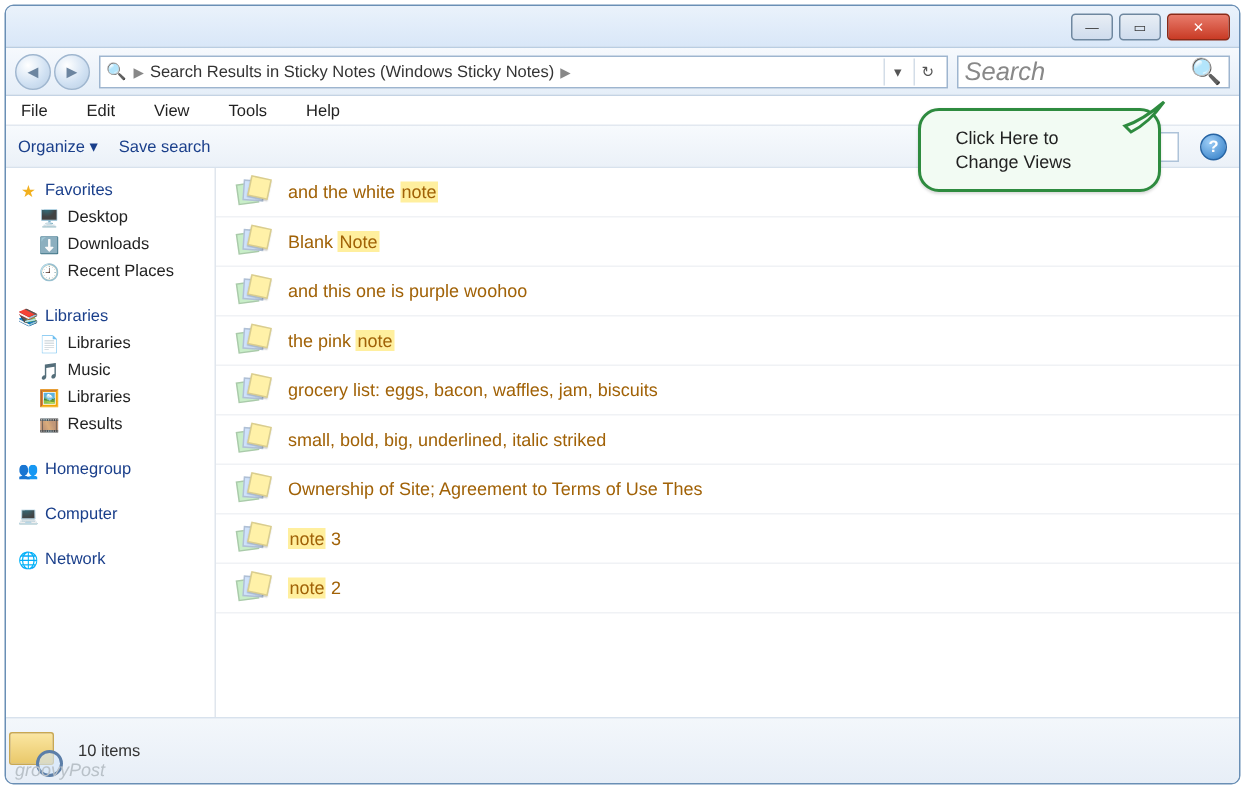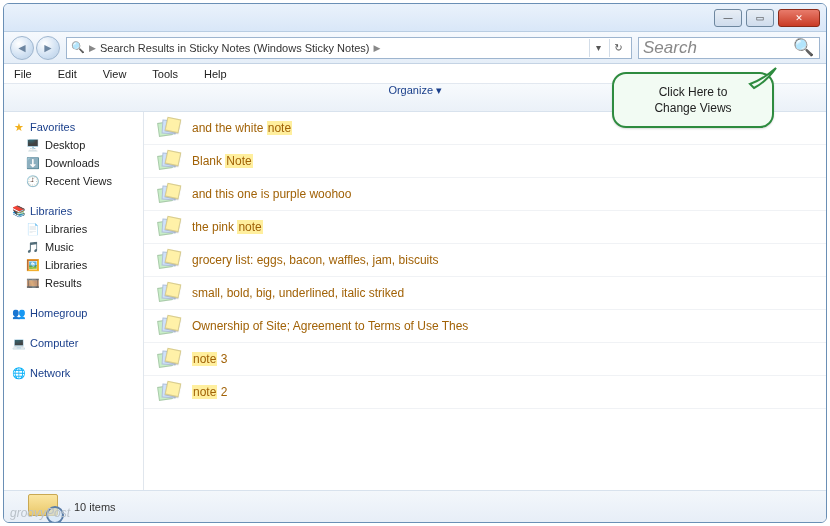--- a/index.html
+++ b/index.html
@@ -12,21 +12,21 @@
 .navbar { height: 32px; background: linear-gradient(#f6f9fd,#e5eef8); display: flex; align-items: center; padding: 0 6px; gap: 6px; border-bottom: 1px solid #c4d3e4; }
 .navbtn { width: 24px; height: 24px; border-radius: 50%; border: 1px solid #9fb6cf; background: radial-gradient(circle at 35% 30%, #fff, #cfe0f2 60%, #b9cde2); display: inline-flex; align-items: center; justify-content: center; color: #6c85a0; font-size: 12px; }
 .navpair { display: flex; gap: 2px; }
 .address { flex: 1; height: 22px; border: 1px solid #9eb5cf; background: #fff; display: flex; align-items: center; padding: 0 4px; gap: 4px; font-size: 11px; color: #333; }
 .address .chev { color: #888; font-size: 9px; }
 .addr-end { display: flex; gap: 2px; margin-left: auto; }
 .addr-btn { width: 18px; height: 18px; display: flex; align-items: center; justify-content: center; font-size: 10px; color: #555; border-left: 1px solid #d3dde8; }
 .searchbox { width: 182px; height: 22px; border: 1px solid #9eb5cf; background: #fff; display: flex; align-items: center; padding: 0 4px; font-size: 17px; color: #888; font-style: italic; }
 .searchbox .mag { margin-left: auto; color: #5b7ea8; font-style: normal; }
 .menubar { height: 20px; display: flex; align-items: center; gap: 26px; padding: 0 10px; font-size: 11px; color: #222; border-bottom: 1px solid #e2e8f0; }
-.toolbar { height: 28px; background: linear-gradient(#f7fafd,#ebf1f8); display: flex; align-items: center; padding: 0 8px; gap: 14px; border-bottom: 1px solid #d8e2ed; font-size: 11px; flex-direction: column; }
+.toolbar { height: 28px; background: linear-gradient(#f7fafd,#ebf1f8); display: flex; align-items: center; padding: 0 8px; gap: 14px; border-bottom: 1px solid #d8e2ed; font-size: 11px; }
 .toolbar .c-blue { color: #1a3f8b; }
 .toolbar .spacer { flex: 1; }
 .view-btn { height: 20px; border: 1px solid #8ea9c6; border-radius: 2px; background: linear-gradient(#fdfefe,#e3ecf5); display: flex; align-items: center; padding: 0 3px; gap: 3px; }
 .view-icon-g { display: grid; grid-template-columns: 2px 6px; grid-template-rows: 2px 2px 2px; gap: 1px; }
 .view-icon-g span { background: #4a6ea3; }
 .pane-btn { width: 20px; height: 20px; border: 1px solid #aec3d9; background: #fff; display:flex; }
 .pane-btn .l { width:6px; background:#cfe0f2; border-right:1px solid #aec3d9; }
 .help-btn { width: 18px; height: 18px; border-radius: 50%; background: radial-gradient(circle at 35% 30%, #9ecef7, #2c7ac4); color: #fff; display:flex; align-items:center; justify-content:center; font-size:11px; font-weight:bold; border:1px solid #2764a3; }
 .body { flex: 1; display: flex; overflow: hidden; }
 .sidebar { width: 140px; background: #fff; border-right: 1px solid #e0e6ed; padding: 6px 4px; font-size: 11px; color: #222; overflow: hidden; }
@@ -37,26 +37,26 @@
 .star { color: #f2b01e; }
 .folder2 { color: #e7c25a; }
 .content { flex: 1; overflow: auto; background: #fff; position: relative; }
 .row { display: flex; align-items: center; gap: 10px; padding: 6px 14px; border-bottom: 1px solid #f0f2f5; font-size: 12px; color: #a16207; }
 .note-ico { width: 24px; height: 20px; position: relative; flex-shrink: 0; }
 .note-ico .p1,.note-ico .p2,.note-ico .p3 { position:absolute; width:14px; height:14px; border:1px solid rgba(0,0,0,.15); }
 .note-ico .p1 { background:#c8eec8; left:0; top:4px; transform:rotate(-8deg); }
 .note-ico .p2 { background:#cfe2fb; left:4px; top:2px; transform:rotate(4deg); }
 .note-ico .p3 { background:#fff1a8; left:8px; top:0; transform:rotate(12deg); box-shadow:0 1px 1px rgba(0,0,0,.2); }
 .hl { background: #ffef9e; padding: 0 1px; }
-.statusbar { height: 32px; border-top: 1px solid #d8e2ed; background: linear-gradient(#f3f7fb,#e7eef7); display: flex; align-items: center; padding: 0 22px; gap: 10px; font-size: 11px; color: #333; }
+.statusbar { height: 44px; border-top: 1px solid #d8e2ed; background: linear-gradient(#f3f7fb,#e7eef7); display: flex; align-items: center; padding: 0 0; gap: 10px; font-size: 11px; color: #333; }
 .status-ico { width: 38px; height: 34px; position: relative; }
 .status-ico .fold { position:absolute; left:2px; top:4px; width:30px; height:22px; background:linear-gradient(#fbe6a1,#e9c86a); border:1px solid #c9a852; border-radius:2px; }
 .status-ico .mag { position:absolute; right:0; bottom:0; width:18px; height:18px; border:2px solid #5b7ea8; border-radius:50%; background:rgba(210,230,250,.6); }
 .callout-wrap { position: absolute; top: 72px; right: 56px; width: 162px; pointer-events: none; }
-.callout { position: relative; border: 2px solid #2e8b3f; border-radius: 14px; background: #f2fbf3; padding: 10px 23px; font-size: 12px; color: #222; text-align: center; line-height: 1.35; box-shadow: 0 1px 2px rgba(0,0,0,.15); }
+.callout { position: relative; border: 2px solid #2e8b3f; border-radius: 14px; background: #f2fbf3; padding: 10px 23px; font-size: 12px; color: #222; line-height: 1.35; box-shadow: 0 1px 2px rgba(0,0,0,.15); }
 .callout-tail { position: absolute; right: -6px; top: -8px; width: 30px; height: 22px; }
 .callout-tail svg { overflow: visible; }
 .watermark { position: absolute; left: 10px; bottom: 6px; font-size: 12px; color: #b9c1c8; font-style: italic; }
 .menubar span, .toolbar .c-blue { cursor: default; }
 </style>
 </head>
 <body>
 <div class="window">
   <div class="outer-border">
 
@@ -126,21 +126,21 @@
           <div class="sb-item">
               <span class="ico">🖥️</span>
               <span>Desktop</span>
             </div>
           <div class="sb-item">
               <span class="ico">⬇️</span>
               <span>Downloads</span>
             </div>
           <div class="sb-item">
               <span class="ico">🕘</span>
-              <span>Recent Views</span>
+              <span>Recent Places</span>
             </div>
         </div>
         <div class="sb-group">
           <div class="sb-head">
               <span class="ico folder2">📚</span>
               <span>Libraries</span>
             </div>
           <div class="sb-item">
               <span class="ico">📄</span>
               <span>Libraries</span>

